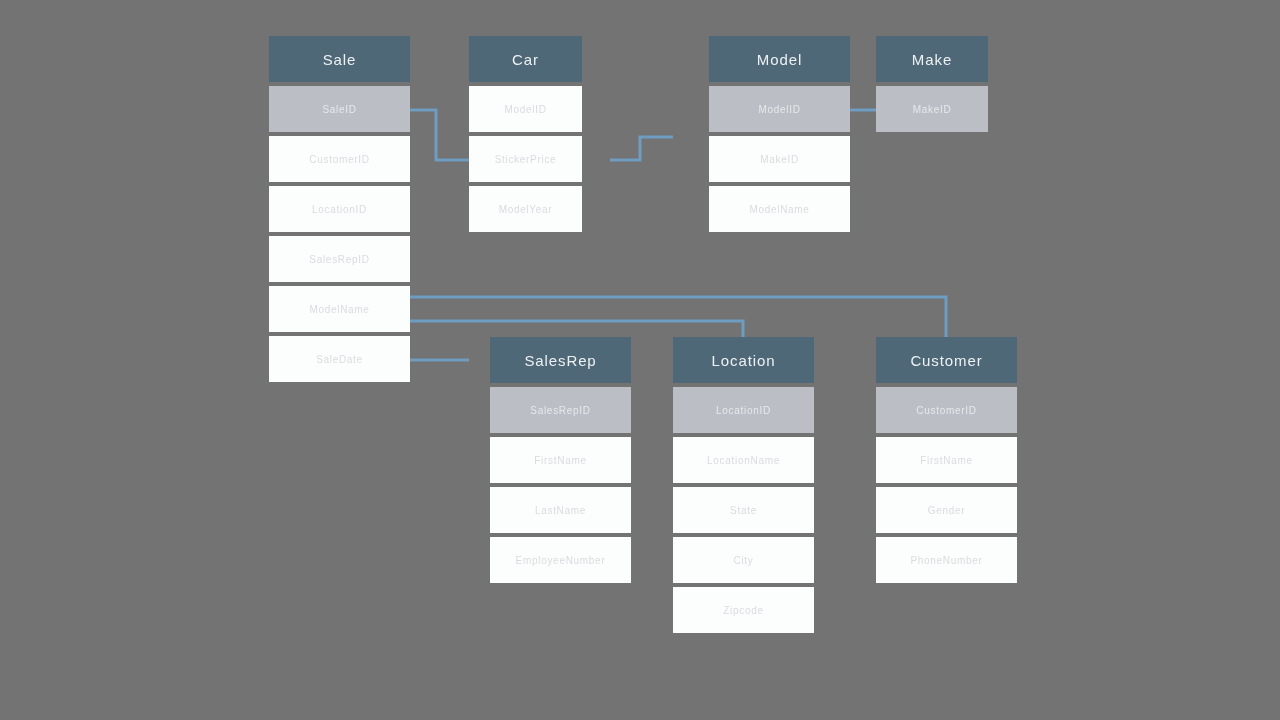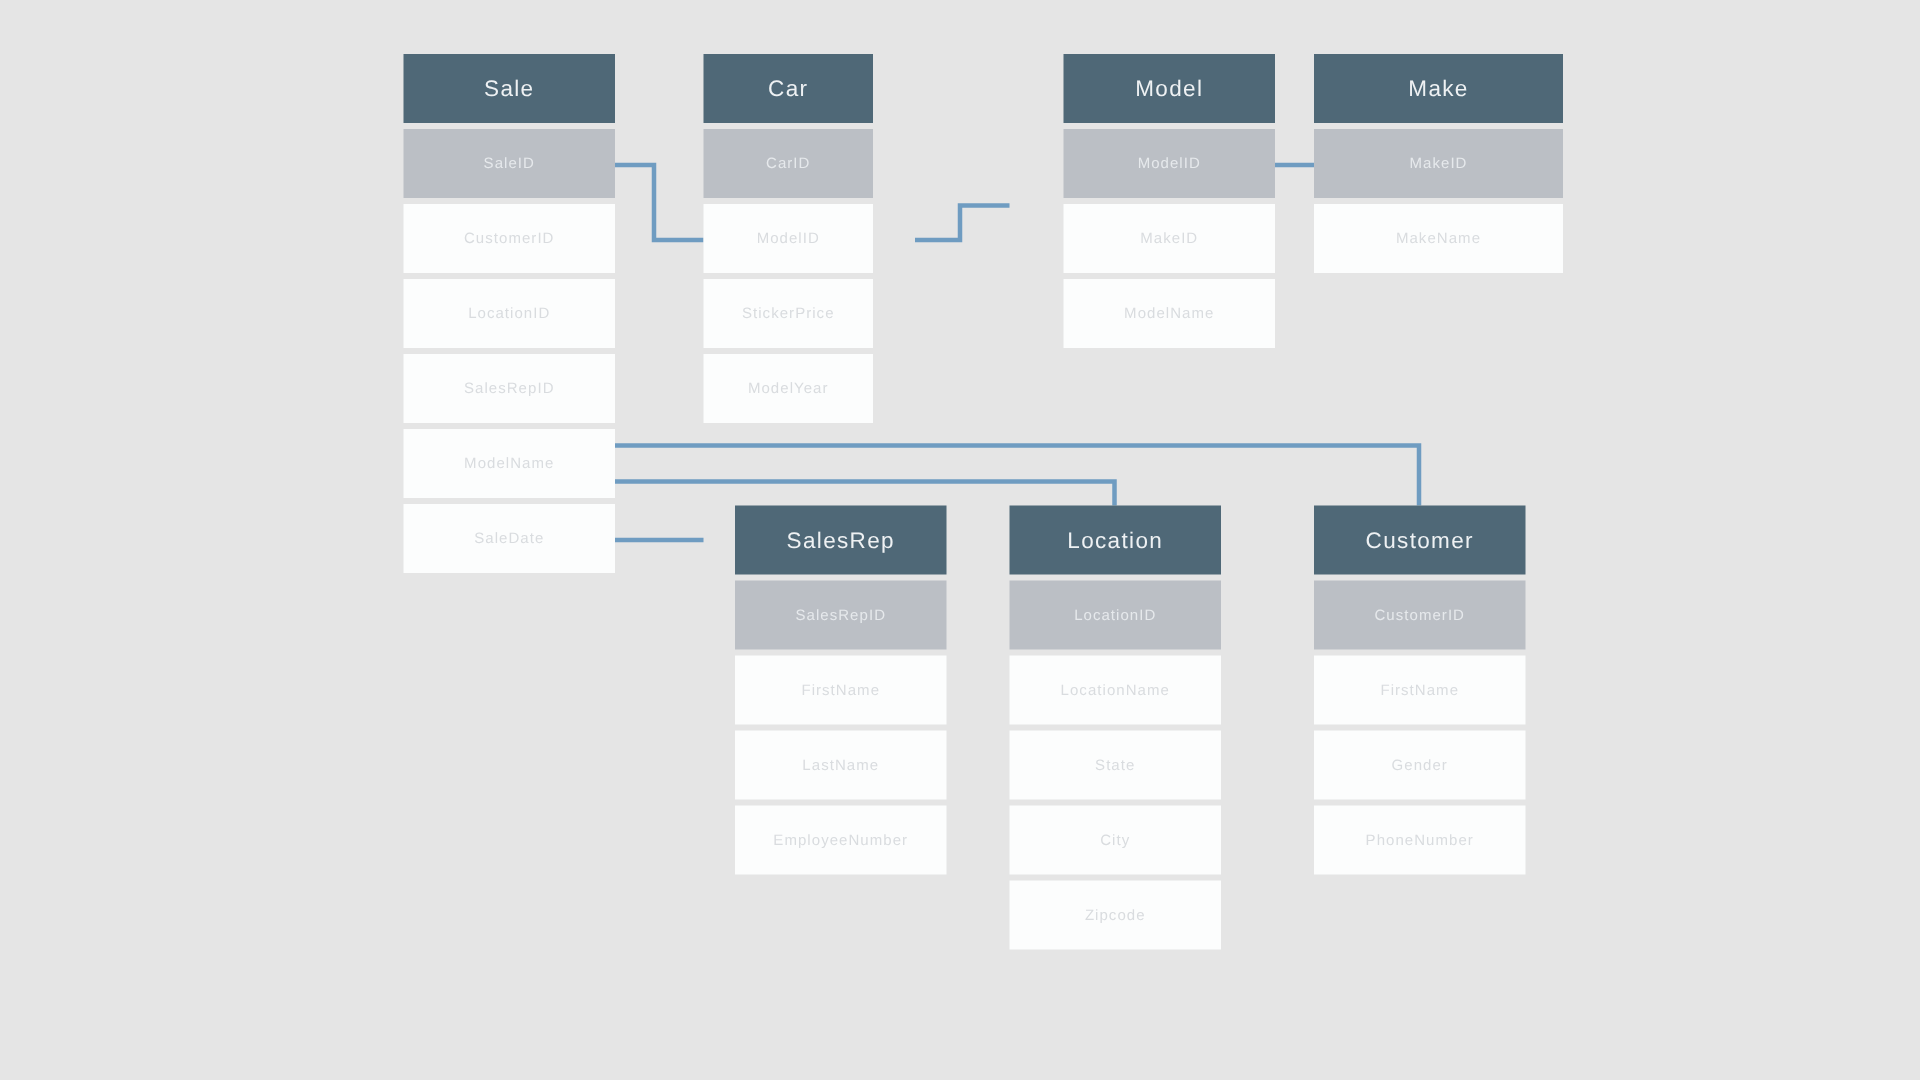--- a/index.html
+++ b/index.html
@@ -58,56 +58,54 @@
     font-weight: 400;
   }
   .er-table .trow.pk {
     background: #bbbfc5;
     color: #e6e9ec;
   }
 </style>
 </head>
 <body>
 
-<div class="stage" style="width: 1280px; height: 720px; background: #e5e5e5;">
+<div class="stage" style="width: 1280px; height: 720px; background: #737373;">
   <svg class="connectors">
       <polyline points="410,110 436,110 436,160 469,160" stroke="#6f9cc1"></polyline>
       <polyline points="610,160 640,160 640,137 673,137" stroke="#6f9cc1"></polyline>
       <polyline points="814,110 876,110" stroke="#6f9cc1"></polyline>
       <polyline points="410,297 946,297 946,337" stroke="#6f9cc1"></polyline>
       <polyline points="410,321 743,321 743,337" stroke="#6f9cc1"></polyline>
       <polyline points="410,360 469,360" stroke="#6f9cc1"></polyline>
     </svg>
 
 <div class="er-table" style="left: 269px; top: 36px; width: 141px;">
       <div class="thead">Sale</div>
       <div class="trow pk">SaleID</div>
       <div class="trow">CustomerID</div>
       <div class="trow">LocationID</div>
       <div class="trow">SalesRepID</div>
       <div class="trow">ModelName</div>
       <div class="trow">SaleDate</div>
     </div>
     <div class="er-table" style="left: 469px; top: 36px; width: 113px;">
       <div class="thead">Car</div>
-      <div class="trow pk">CarID</div>
       <div class="trow">ModelID</div>
       <div class="trow">StickerPrice</div>
       <div class="trow">ModelYear</div>
     </div>
     <div class="er-table" style="left: 673px; top: 36px; width: 141px; padding-left: 36px;">
       <div class="thead">Model</div>
       <div class="trow pk">ModelID</div>
       <div class="trow">MakeID</div>
       <div class="trow">ModelName</div>
     </div>
-    <div class="er-table" style="left: 876px; top: 36px; width: 166px;">
+    <div class="er-table" style="left: 876px; top: 36px; width: 112px;">
       <div class="thead">Make</div>
       <div class="trow pk">MakeID</div>
-      <div class="trow">MakeName</div>
     </div>
     <div class="er-table" style="left: 469px; top: 337px; width: 141px; padding-left: 21px;">
       <div class="thead">SalesRep</div>
       <div class="trow pk">SalesRepID</div>
       <div class="trow">FirstName</div>
       <div class="trow">LastName</div>
       <div class="trow">EmployeeNumber</div>
     </div>
     <div class="er-table" style="left: 673px; top: 337px; width: 141px;">
       <div class="thead">Location</div>

